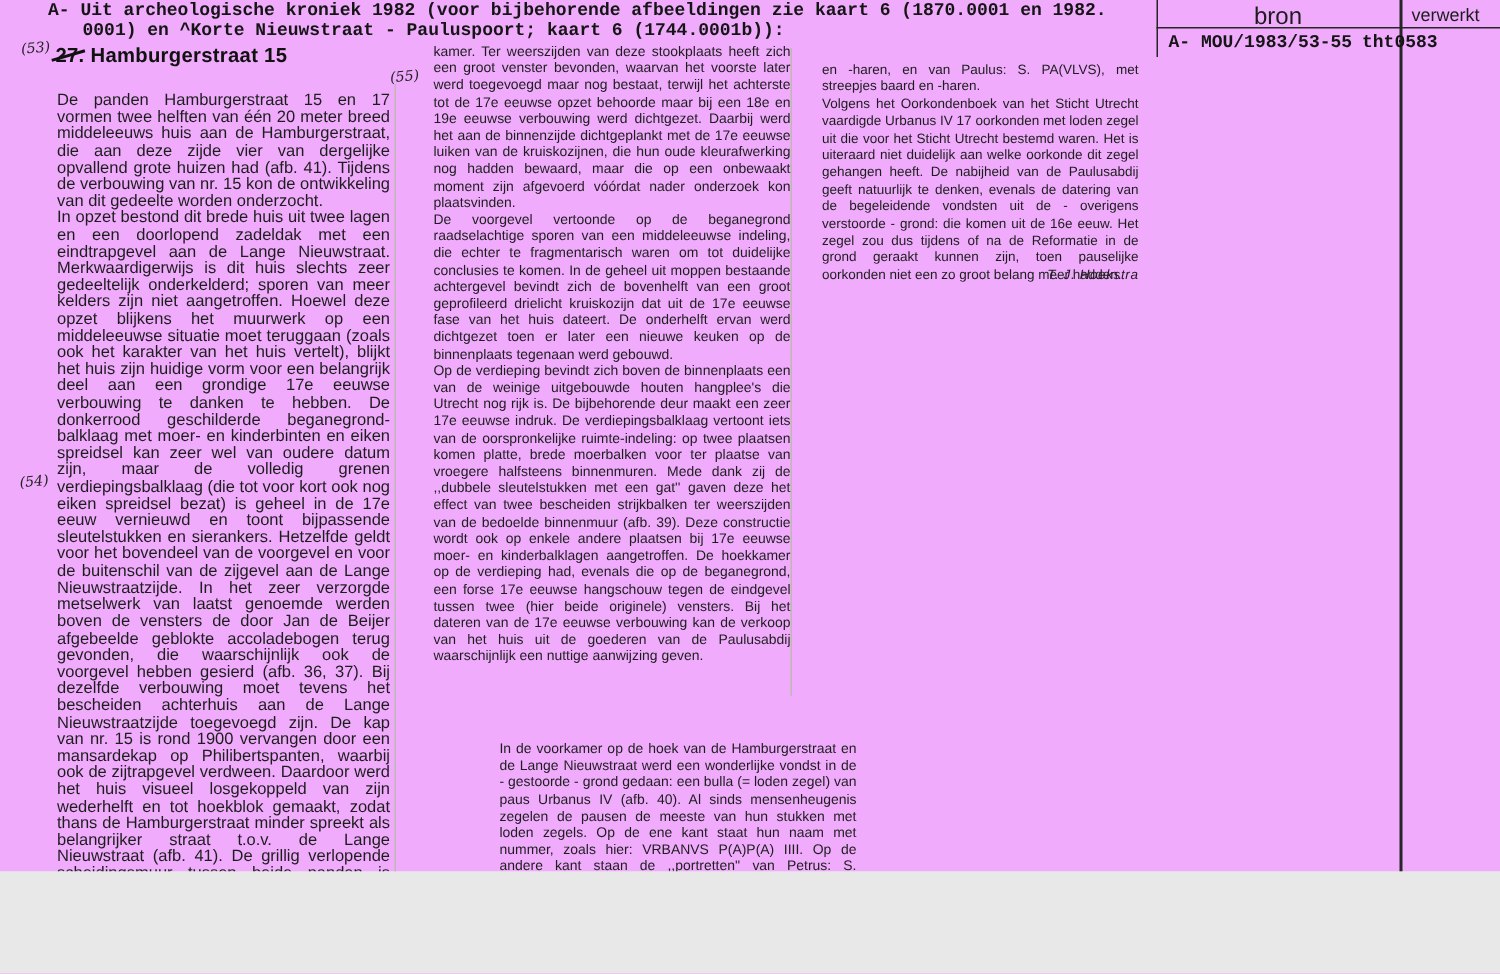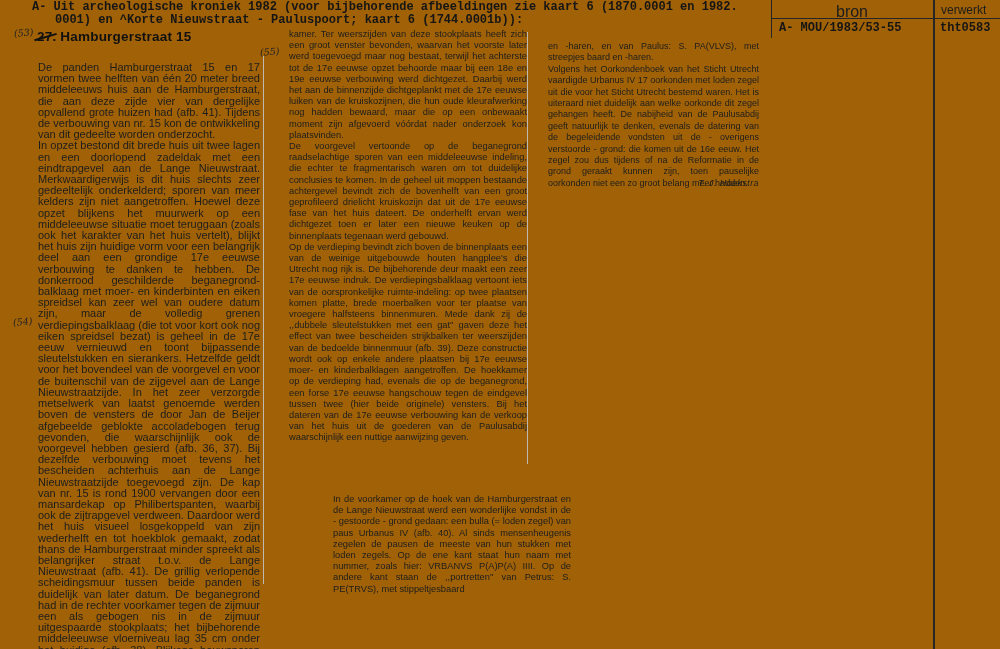--- a/index.html
+++ b/index.html
@@ -1,36 +1,36 @@
 <!DOCTYPE html>
 <html><head>
 <meta charset="utf-8">
 <style>
   html,body{margin:0;padding:0;background:#e8e8e8;}
   #page{
-    position:relative;width:1000px;height:649px;background:#a16207;
+    position:relative;width:1000px;height:581px;background:#f0abfc;
     overflow:hidden;color:#1c1c1c;
     font-family:"Liberation Sans","DejaVu Sans",sans-serif;
   }
   
   .typed{
     font-family:"Liberation Mono","DejaVu Sans Mono",monospace;
     font-weight:bold;font-size:12px;line-height:13px;white-space:pre;
     color:#151515;
   }
   #typed-line1{position:absolute;left:32px;top:1px;}
   #typed-line2{position:absolute;left:55px;top:14px;}
   .rule{position:absolute;background:#262626;}
   #tbl-vline-left{left:771px;top:0;width:1px;height:38px;}
   #tbl-hline{left:771px;top:18px;width:229px;height:1px;}
   #tbl-vline-long{left:933px;top:0;width:2px;height:649px;}
   #tbl-bron-h{position:absolute;left:771px;top:3px;width:162px;text-align:center;font-size:16px;font-weight:normal;font-family:"Liberation Sans","DejaVu Sans",sans-serif;}
   #tbl-verwerkt-h{position:absolute;left:941px;top:3px;font-size:12px;font-weight:normal;font-family:"Liberation Sans","DejaVu Sans",sans-serif;}
   #tbl-bron-v{position:absolute;left:779px;top:22px;}
-  #tbl-verwerkt-v{position:absolute;left:940px;top:22px;}
+  #tbl-verwerkt-v{position:absolute;left:908px;top:22px;}
   
   .annot{
     position:absolute;font-family:"DejaVu Serif","Liberation Serif",serif;
     font-style:italic;font-size:9.5px;color:#222;transform:rotate(-5deg);
   }
   #annot-53{left:14px;top:27px;}
   #annot-54{left:13px;top:316px;}
   #annot-55{left:260px;top:46px;}
   
   #heading{

